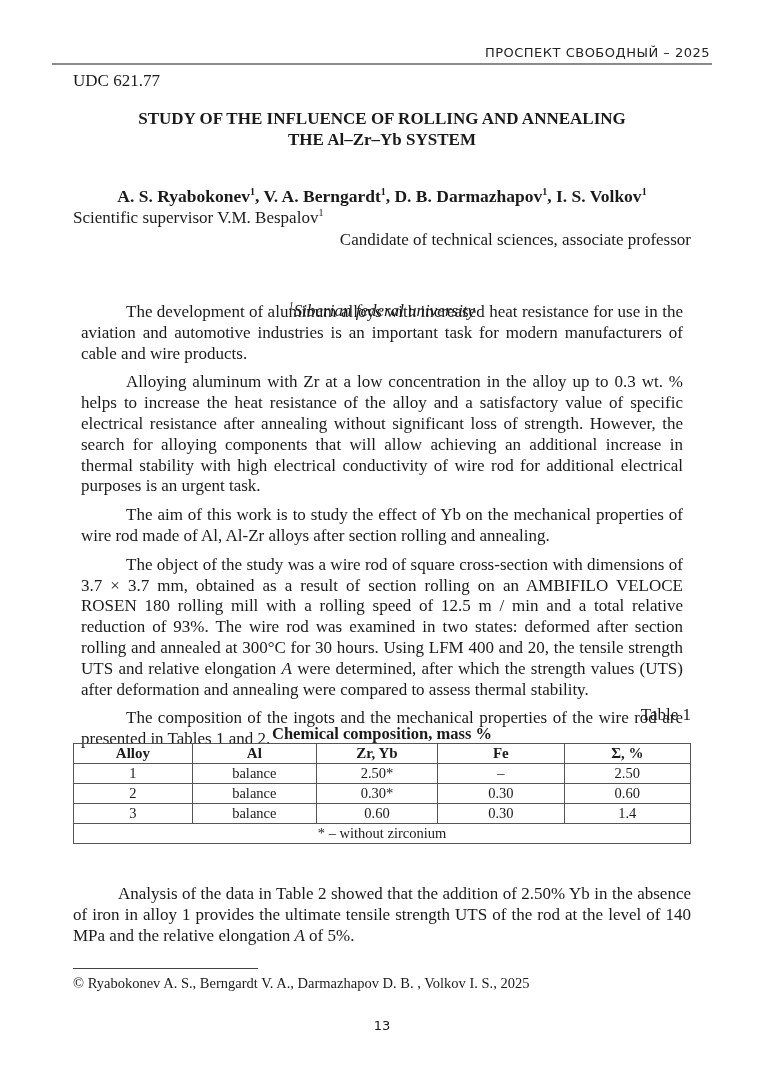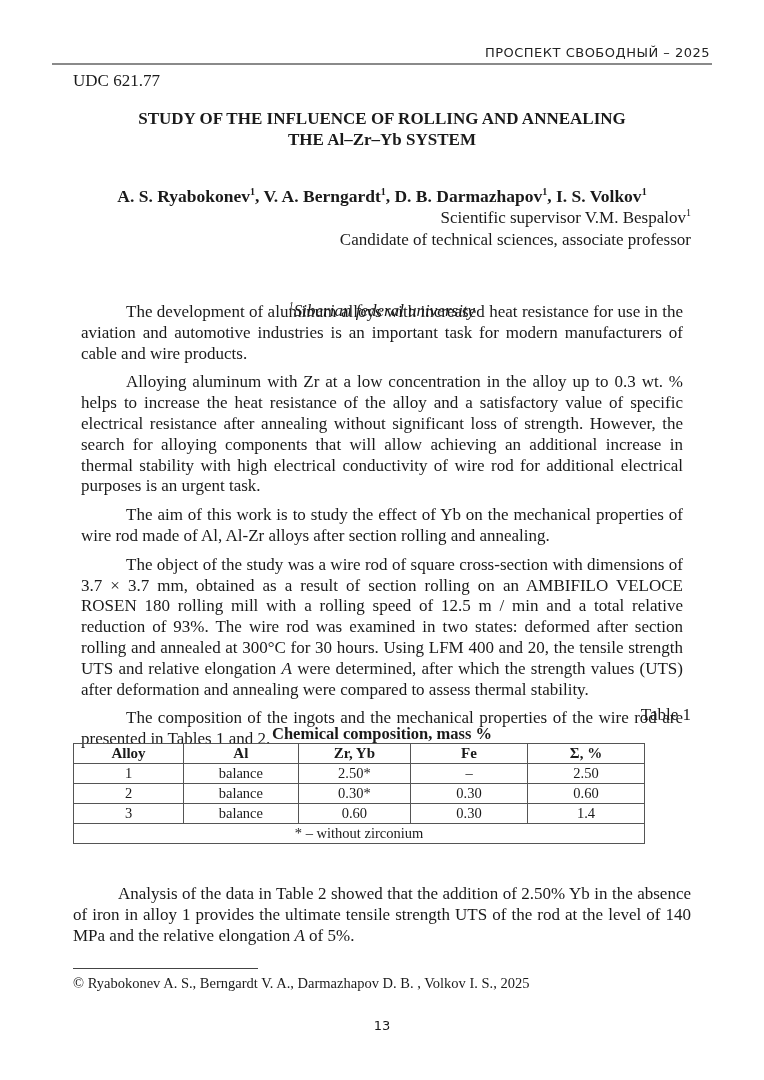--- a/index.html
+++ b/index.html
@@ -9,32 +9,32 @@
 
   .running-head { position: absolute; top: 45px; right: 54px; font-size: 13px; letter-spacing: 0.5px; color: #222; }
   .running-rule { position: absolute; top: 63px; left: 52px; width: 660px; height: 2px; background: #8a8a8a; }
 
   .udc { position: absolute; top: 71px; left: 73px; font-size: 17px; }
 
   .title { position: absolute; top: 108px; left: 73px; width: 618px; text-align: center; font-weight: bold; font-size: 17px; line-height: 21px; }
 
   .authors { position: absolute; top: 186px; left: 60px; width: 644px; text-align: center; font-weight: bold; font-size: 17.5px; }
   .authors sup, .supervisor sup { font-size: 10px; vertical-align: 7px; line-height: 0; }
-  .supervisor { position: absolute; top: 208px; left: 73px; width: 618px; text-align: right; font-size: 17px; }
+  .supervisor { position: absolute; top: 208px; left: 73px; width: 618px; text-align: left; font-size: 17px; }
   .degree { position: absolute; top: 230px; left: 73px; width: 618px; text-align: right; font-size: 17px; }
   .affiliation { position: absolute; top: 256px; left: 73px; width: 618px; text-align: center; font-size: 17px; font-style: italic; margin-top: 45px; }
   .affiliation sup { font-size: 10px; vertical-align: 7px; line-height: 0; }
 
   .body { position: absolute; top: 294px; left: 73px; width: 618px; font-size: 17px; line-height: 20.8px; text-align: justify; }
   .body p { margin: 8px; text-indent: 45px; }
 
   .table-label { position: absolute; top: 705px; right: 73px; font-size: 17px; }
   .table-caption { position: absolute; top: 724px; left: 73px; width: 618px; text-align: center; font-weight: bold; font-size: 16.5px; }
 
-  table.comp { position: absolute; top: 743px; left: 73px; width: 572px; border-collapse: collapse; font-size: 14.5px; }
+  table.comp { position: absolute; top: 743px; left: 73px; width: 618px; border-collapse: collapse; font-size: 14.5px; }
   table.comp th, table.comp td { border: 1px solid #555; text-align: center; height: 19px; padding: 0; line-height: 19px; }
   table.comp th { font-weight: bold; font-size: 15px; }
   table.comp col.c1 { width: 95px; }
   table.comp col.c2 { width: 99px; }
   table.comp col.c3 { width: 97px; }
   table.comp col.c4 { width: 101px; }
   table.comp col.c5 { width: 101px; }
 
   .body2 { position: absolute; top: 884px; left: 73px; width: 618px; font-size: 17px; line-height: 20.8px; text-align: justify; }
   .body2 p { margin: 0; text-indent: 45px; }

